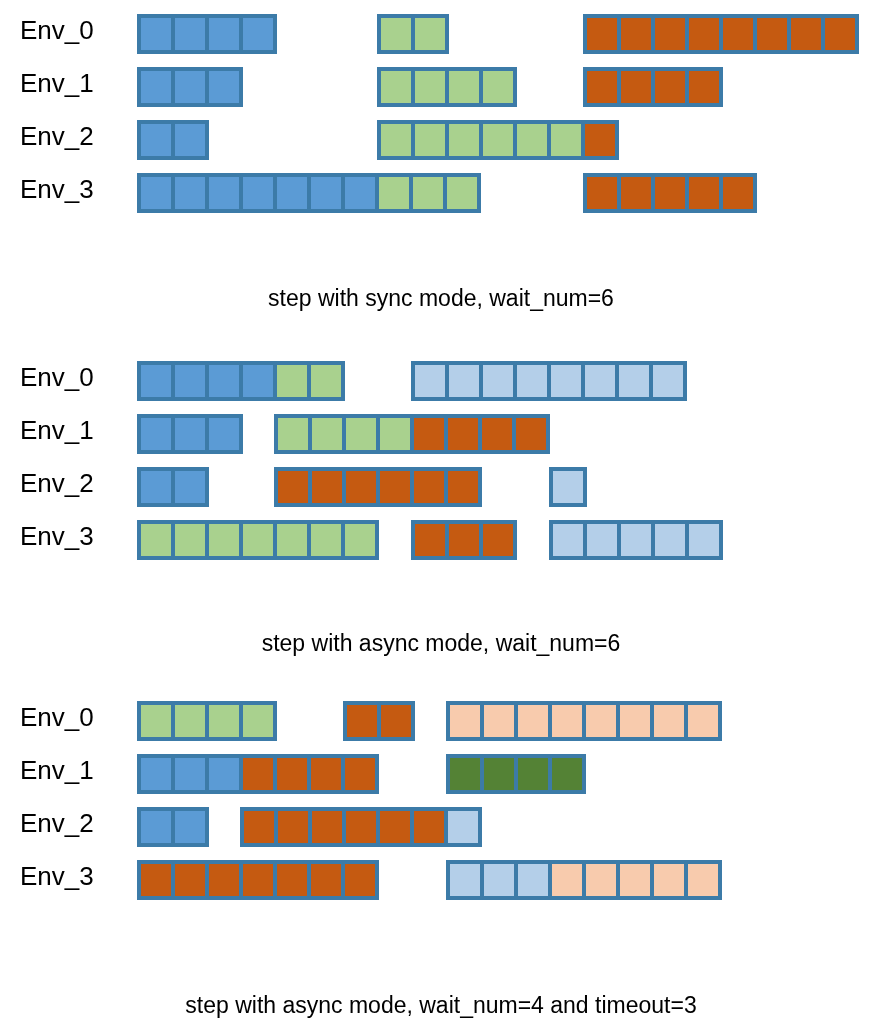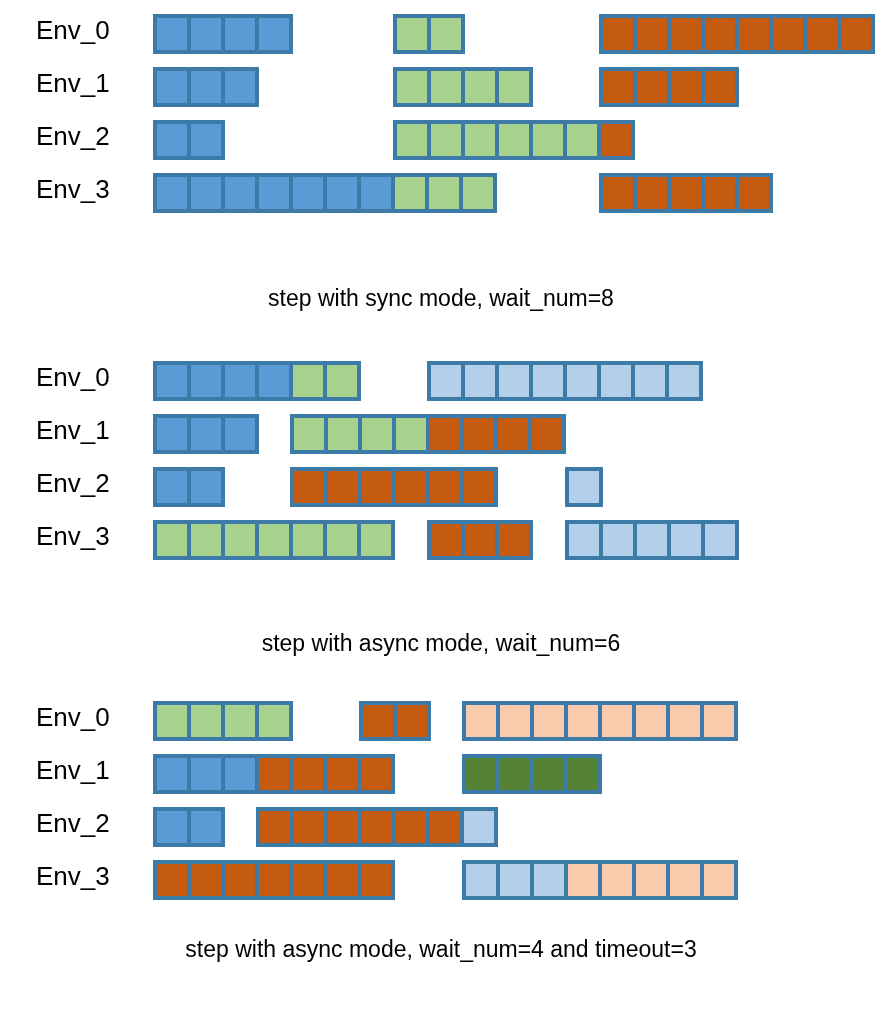--- a/index.html
+++ b/index.html
@@ -9,21 +9,21 @@
   }
   body {
     width: 882px;
     height: 1020px;
     position: relative;
     font-family: "Liberation Sans", sans-serif;
     overflow: hidden;
   }
   .panel {
     position: absolute;
-    left: 16px;
+    left: 0;
     width: 773px;
   }
   .row {
     position: relative;
     height: 53px;
   }
   .row-label {
     position: absolute;
     left: 20px;
     top: 0;
@@ -148,21 +148,21 @@
         </div>
         <div class="group" style="left: 582.9px;">
           <div class="cell c-orange"></div>
           <div class="cell c-orange"></div>
           <div class="cell c-orange"></div>
           <div class="cell c-orange"></div>
           <div class="cell c-orange"></div>
         </div>
       </div>
     </div>
-    <div class="caption" style="top: 285px;">step with sync mode, wait_num=8</div>
+    <div class="caption" style="top: 285px;">step with sync mode, wait_num=6</div>
     <div class="panel" style="top: 355px;">
       <div class="row">
         <div class="row-label">Env_0</div>
         <div class="group" style="left: 137px;">
           <div class="cell c-blue"></div>
           <div class="cell c-blue"></div>
           <div class="cell c-blue"></div>
           <div class="cell c-blue"></div>
           <div class="cell c-green"></div>
           <div class="cell c-green"></div>
@@ -314,14 +314,14 @@
           <div class="cell c-lightblue"></div>
           <div class="cell c-lightblue"></div>
           <div class="cell c-peach"></div>
           <div class="cell c-peach"></div>
           <div class="cell c-peach"></div>
           <div class="cell c-peach"></div>
           <div class="cell c-peach"></div>
         </div>
       </div>
     </div>
-    <div class="caption" style="top: 936px;">step with async mode, wait_num=4 and timeout=3</div>
+    <div class="caption" style="top: 992px;">step with async mode, wait_num=4 and timeout=3</div>
   </div>
 
 </body></html>

